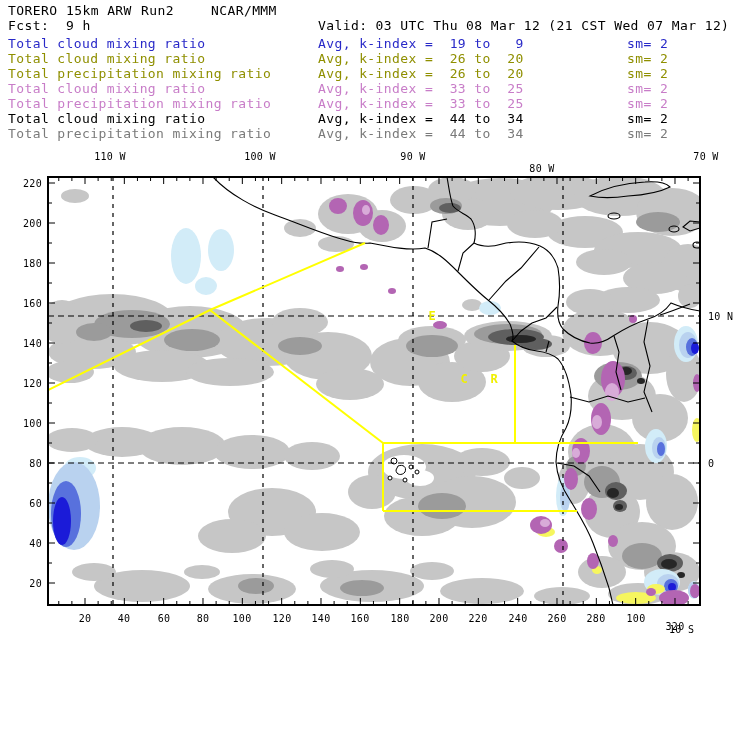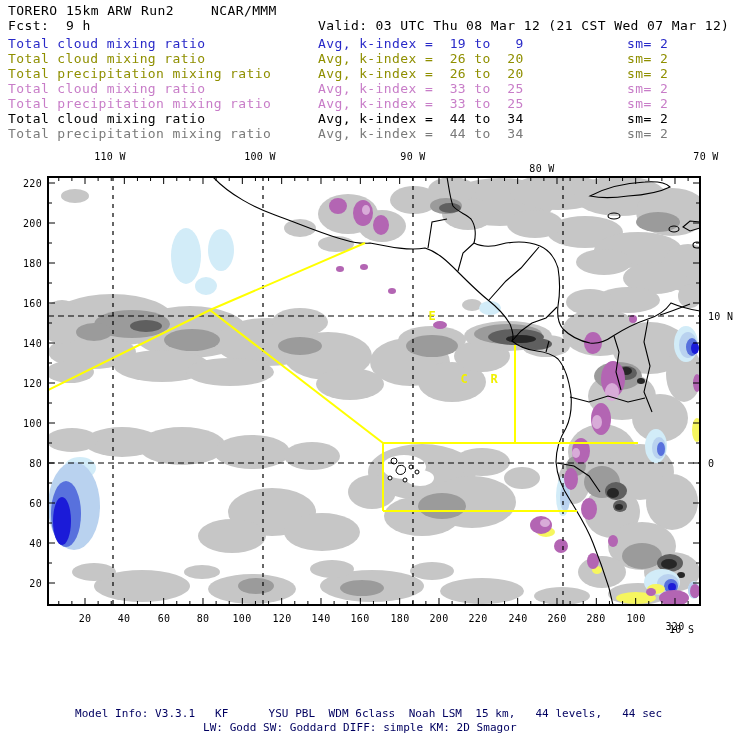--- a/index.html
+++ b/index.html
@@ -497,15 +497,13 @@
       <span class="axlab left" style="left: 42px; top: 543px;">40</span>
       <span class="axlab left" style="left: 42px; top: 583px;">20</span>
       <span class="axlab right" style="left: 708px; top: 316px;">10 N</span>
       <span class="axlab right" style="left: 708px; top: 463px;">0</span>
       <span class="axlab right" style="left: 669px; top: 604px; margin-top: 25px;">10 S</span>
       <span class="maplet" style="left: 432px; top: 316px; color: rgb(240, 240, 0);">E</span>
       <span class="maplet" style="left: 464px; top: 379px; color: rgb(240, 240, 0);">C</span>
       <span class="maplet" style="left: 494px; top: 379px; color: rgb(240, 240, 0);">R</span>
     </div>
 
-  <div class="foot" style="left: 75px; top: 707px; color: rgb(0, 0, 96);">Model Info: V3.3.1   KF      YSU PBL  WDM 6class  Noah LSM  15 km,   44 levels,   44 sec</div>
-  <div class="foot" style="left: 203px; top: 721px; color: rgb(0, 0, 96);">LW: Godd SW: Goddard DIFF: simple KM: 2D Smagor</div>
 </div>
 
 </body></html>

